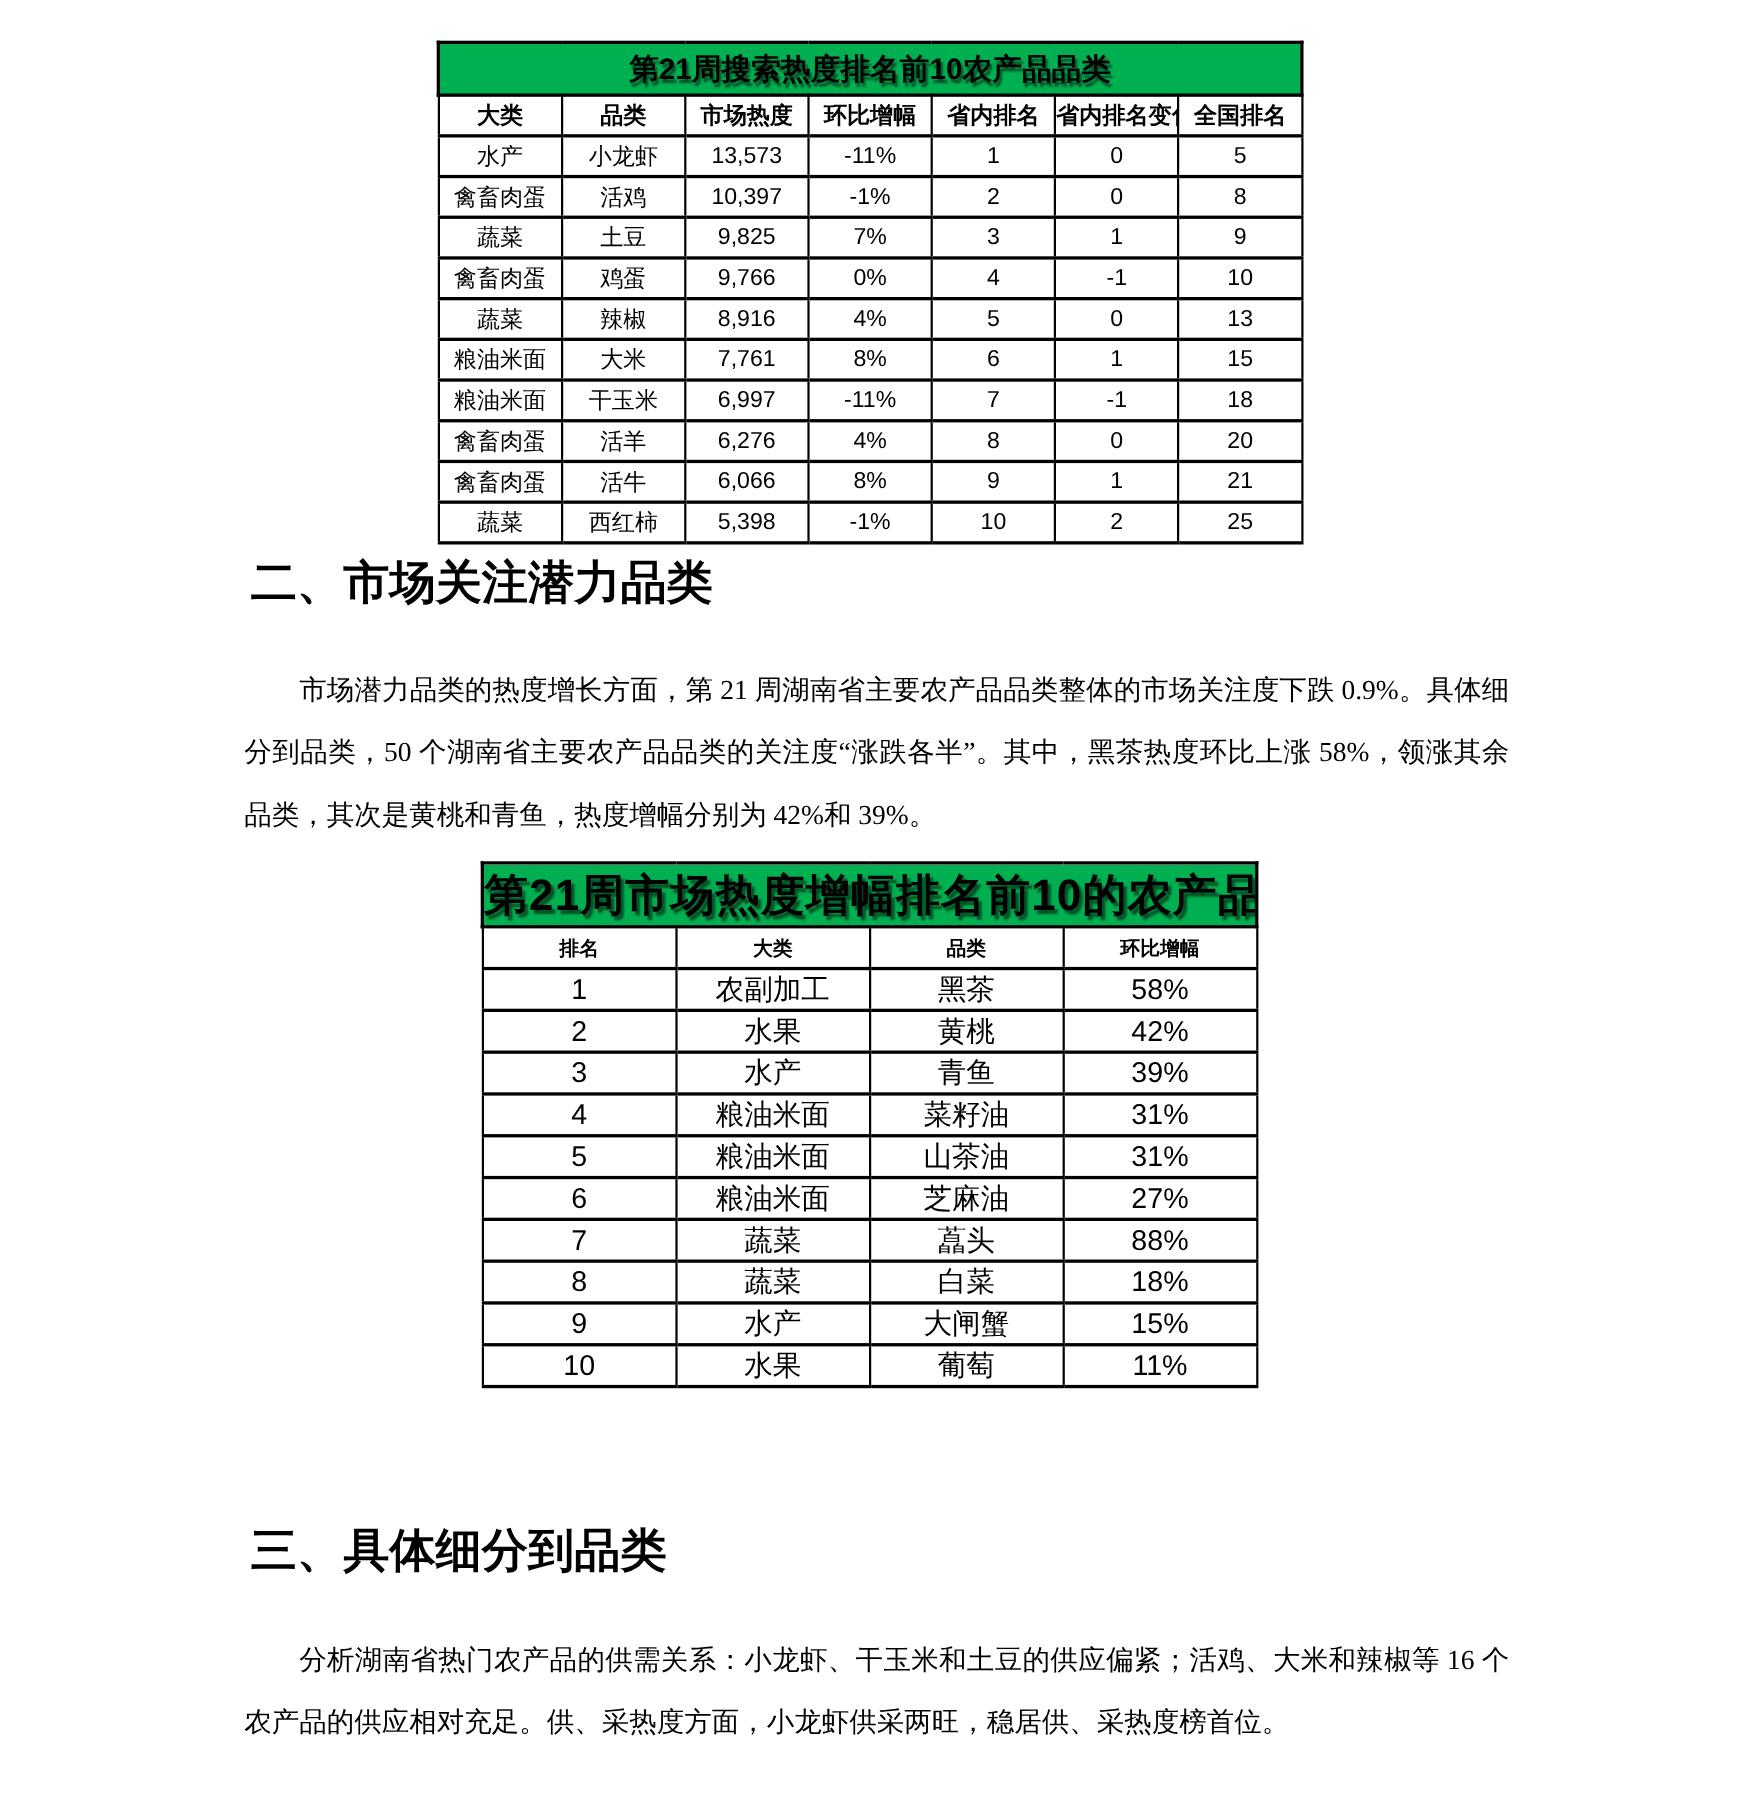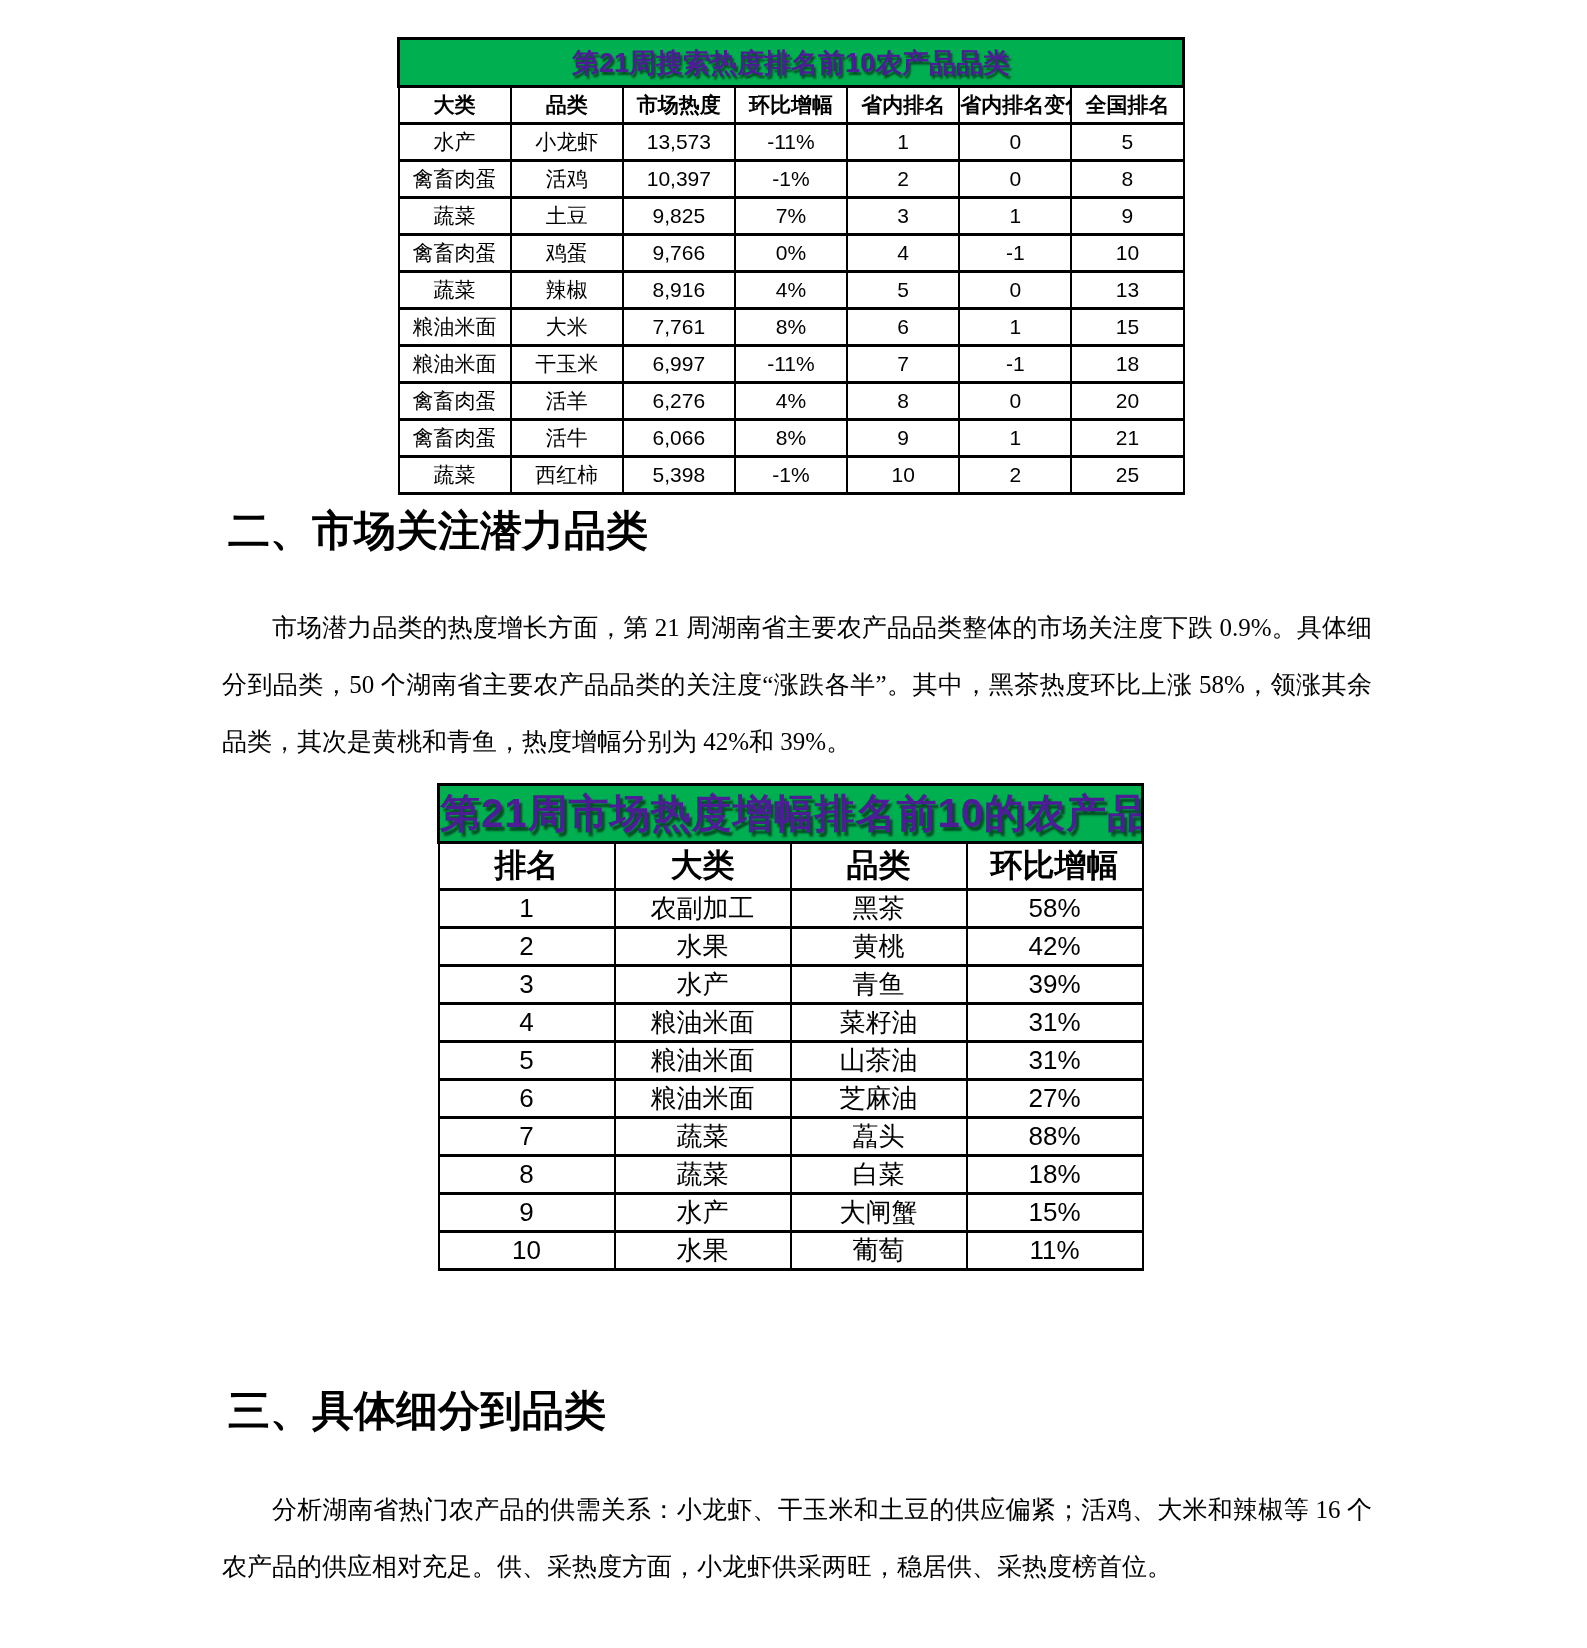--- a/index.html
+++ b/index.html
@@ -24,35 +24,35 @@
     border: 2px solid #000;
     border-top-width: 3px;
     border-bottom-width: 3px;
     text-align: center;
     vertical-align: middle;
     padding: 0;
     white-space: nowrap;
     overflow: hidden;
   }
   .title-cell {
-    color: #4c1d95;
+    color: #000000;
     font-weight: bold;
     border: 3px solid #000;
   }
 
   
   #table1 { left: 397px; top: 37px; width: 788px; }
   #table1 .title-cell { height: 45px; font-size: 27px; text-shadow: 2px 3px 2px rgba(0,0,0,0.55); }
   #table1 thead th.colhead { height: 34px; font-size: 21px; font-weight: bold; }
   #table1 tbody td { height: 34px; font-size: 21px; font-weight: normal; }
 
   
   #table2 { left: 437px; top: 783px; width: 707px; }
   #table2 .title-cell { height: 52px; font-size: 40px; letter-spacing: 1px; text-shadow: 3px 4px 2px rgba(0,0,0,0.55); }
-  #table2 thead th.colhead { height: 35px; font-size: 32px; font-weight: bold; }
+  #table2 thead th.colhead { height: 35px; font-size: 18px; font-weight: bold; }
   #table2 tbody td { height: 35px; font-size: 26px; font-weight: normal; }
 
   
   .sec-heading {
     position: absolute;
     font-size: 42px;
     font-weight: bold;
     line-height: 1.2;
     white-space: nowrap;
     text-align: center;

